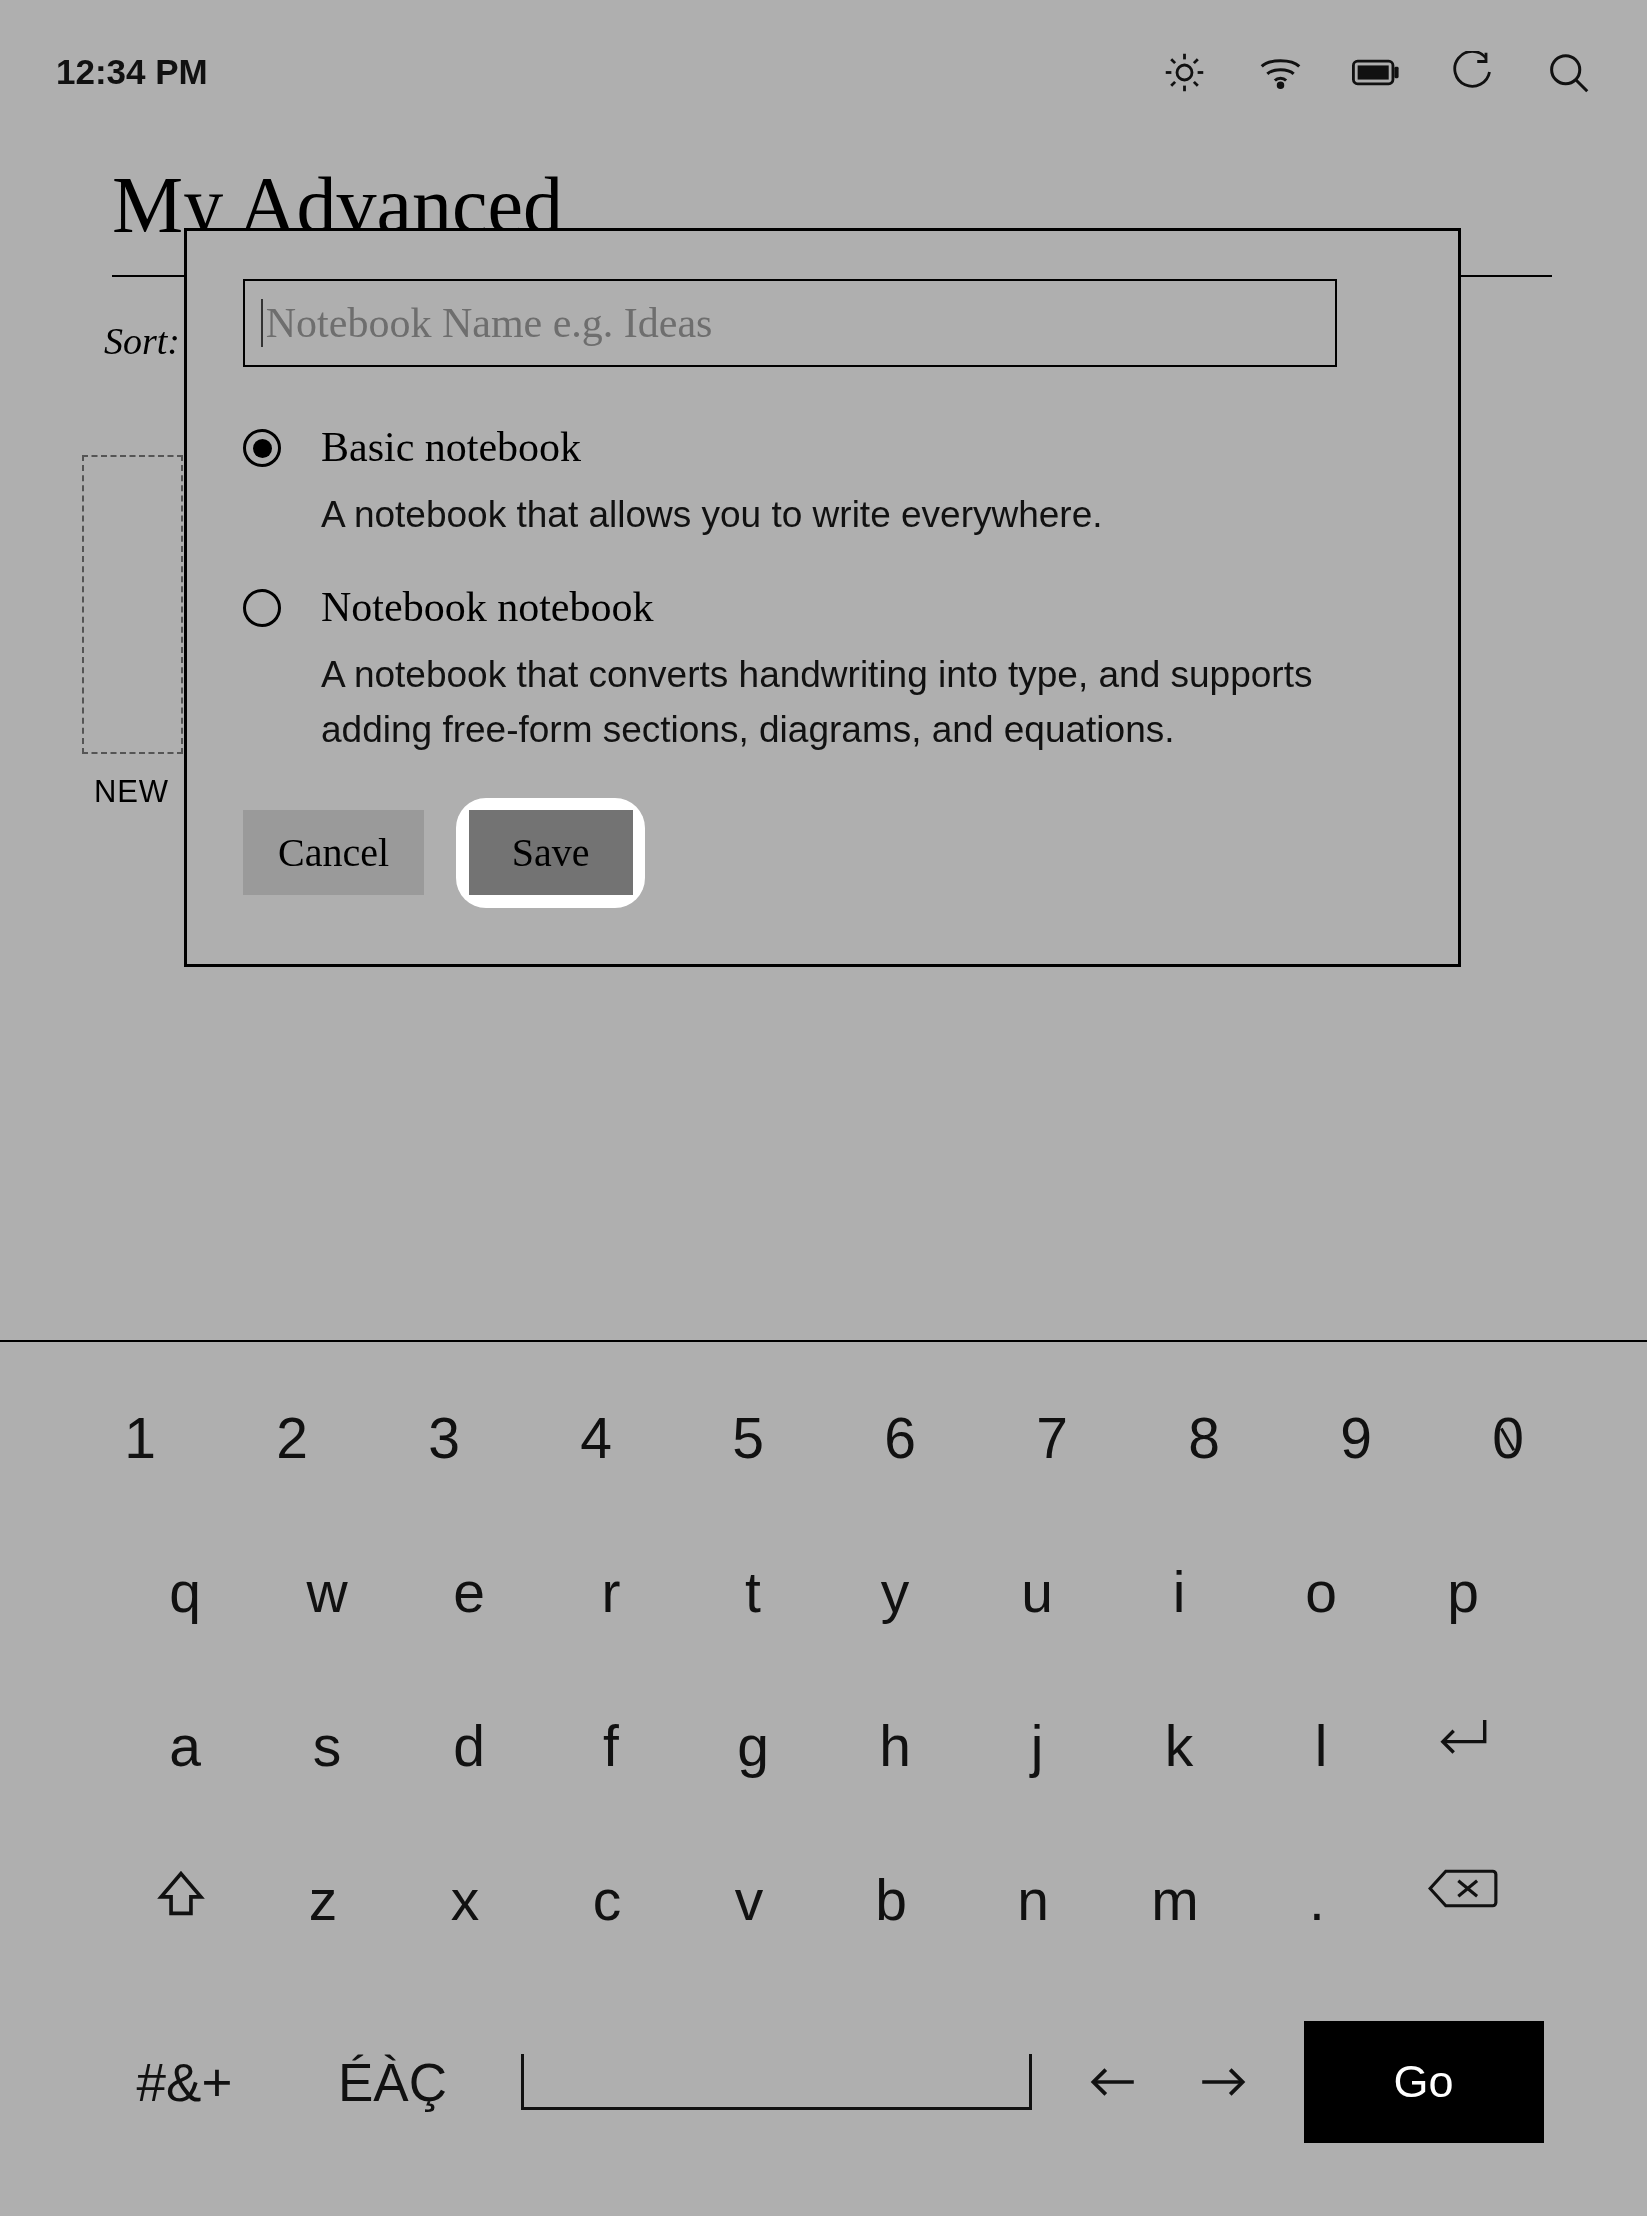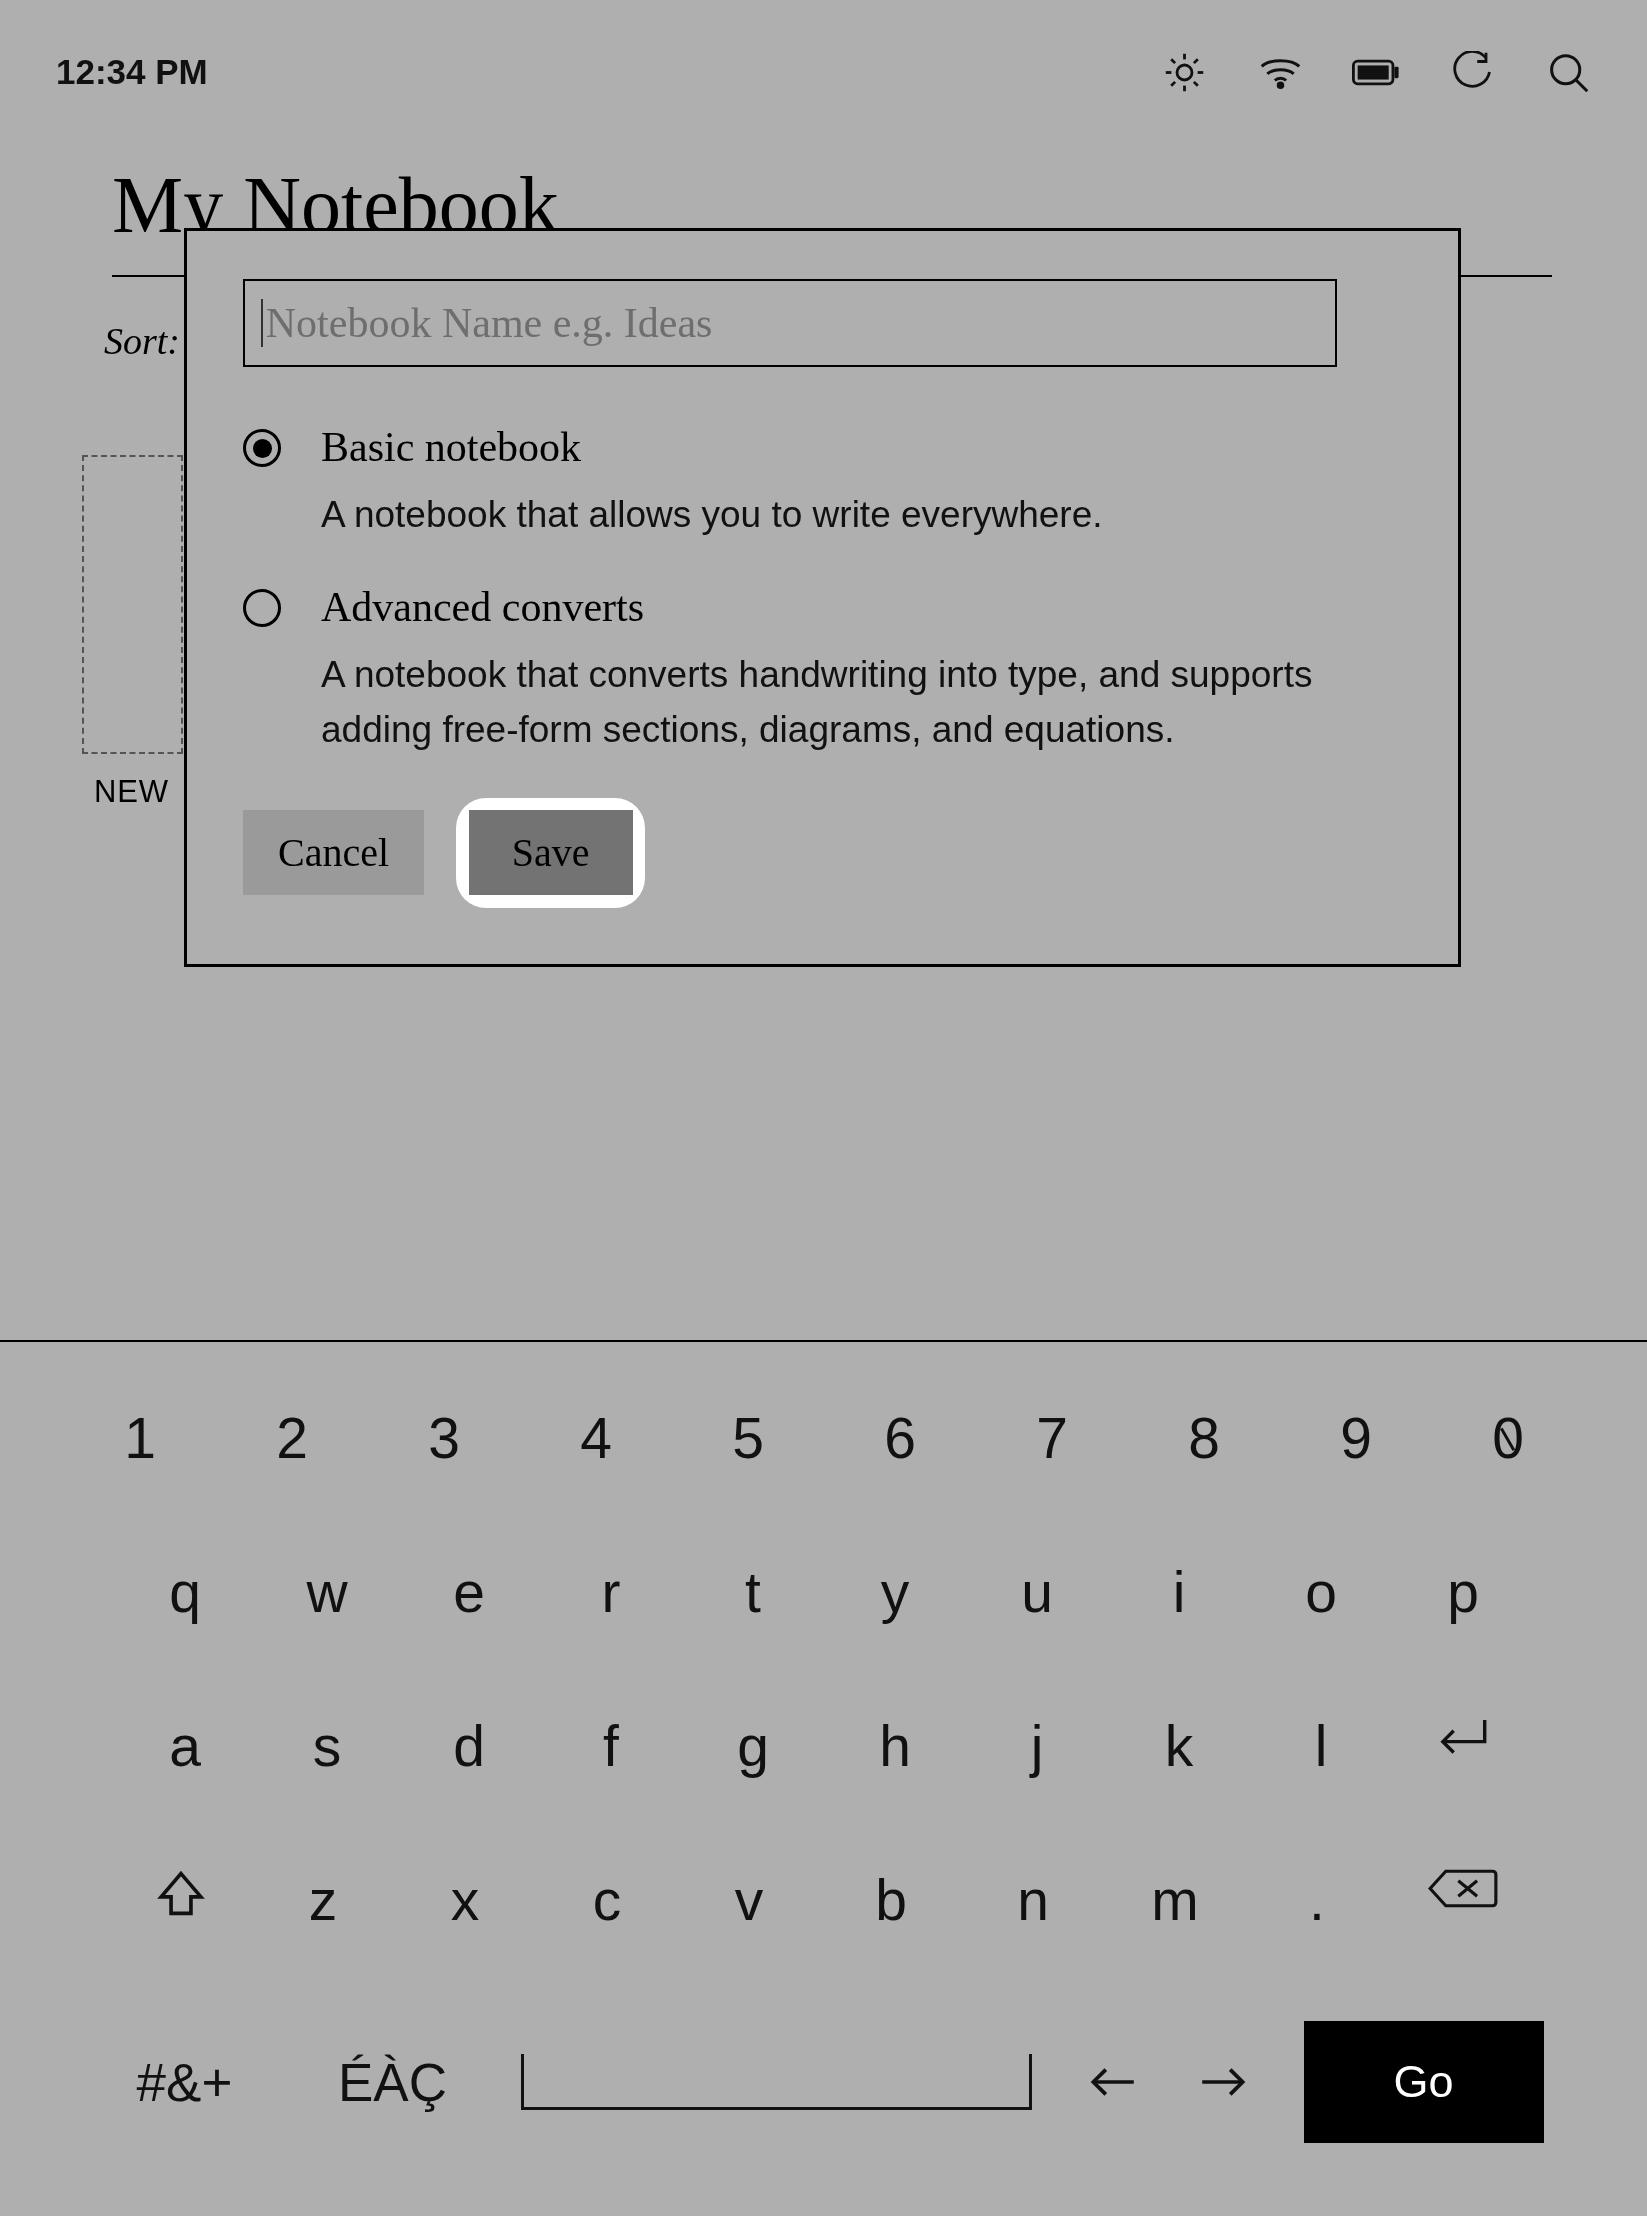--- a/index.html
+++ b/index.html
@@ -277,21 +277,21 @@
     <span class="ic">
       <svg width="45" height="45" viewBox="0 0 24 24" fill="none" stroke="#111" stroke-width="1.6">
         <circle cx="10.5" cy="10.5" r="7.5"></circle>
         <line x1="16" y1="16" x2="22" y2="22"></line>
       </svg>
     </span>
   </div>
 </div>
 
 <div class="page-header">
-  <h1 class="page-title">My Notebook</h1>
+  <h1 class="page-title">My Advanced</h1>
   <hr class="header-rule">
 </div>
 
 <div class="sort-label">Sort:</div>
 
 <div class="new-tile"></div>
 <div class="new-tile-label">NEW</div>
 
 <div class="modal">
 
@@ -304,21 +304,21 @@
     <div class="radio selected"></div>
     <div class="option-body">
       <div class="opt-title">Basic notebook</div>
       <div class="opt-desc">A notebook that allows you to write everywhere.</div>
     </div>
   </div>
 
   <div class="option">
     <div class="radio"></div>
     <div class="option-body">
-      <div class="opt-title">Advanced converts</div>
+      <div class="opt-title">Notebook notebook</div>
       <div class="opt-desc">A notebook that converts handwriting into type, and supports adding free-form sections, diagrams, and equations.</div>
     </div>
   </div>
 
   <div class="modal-buttons">
     <button class="btn cancel">Cancel</button>
     <div class="save-wrap">
       <button class="btn save">Save</button>
     </div>
   </div>

